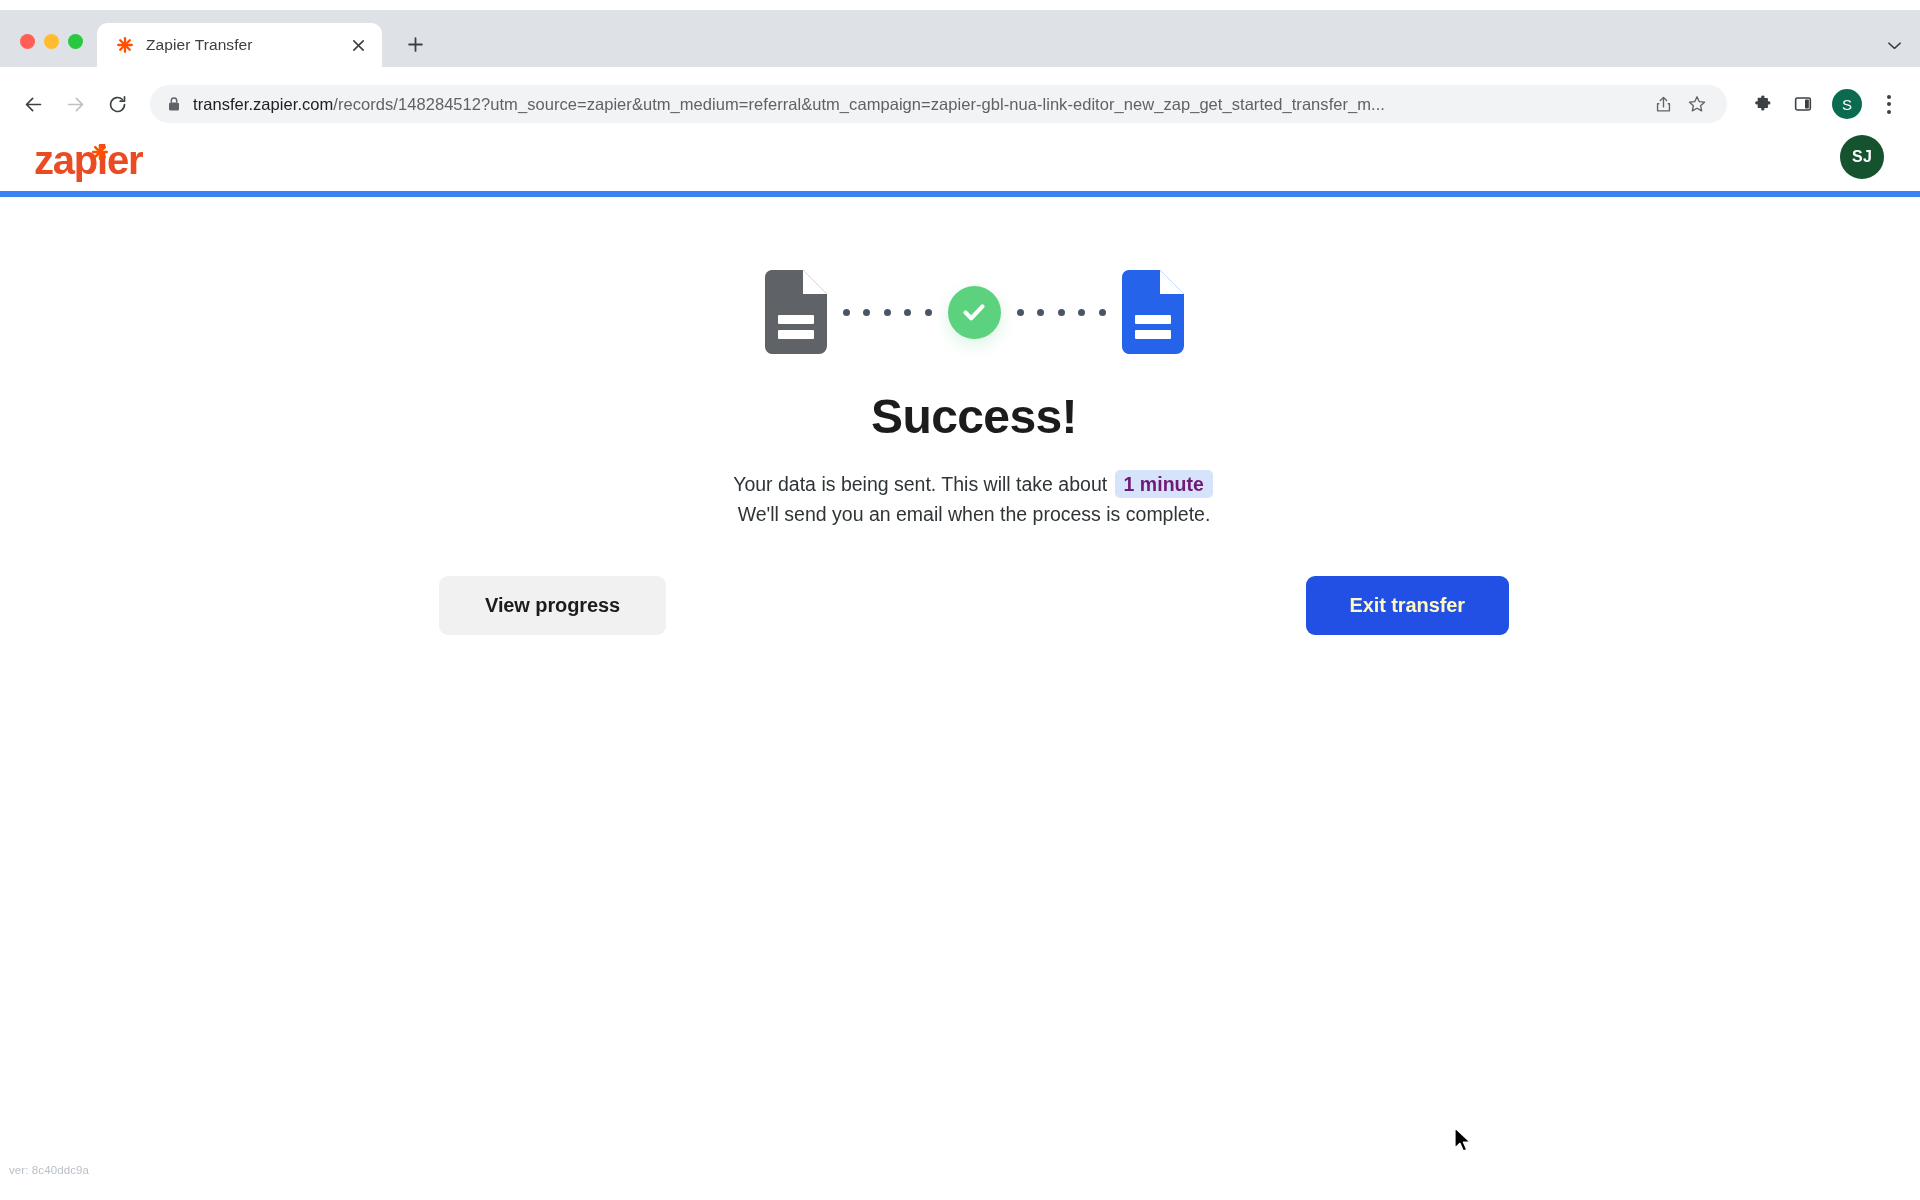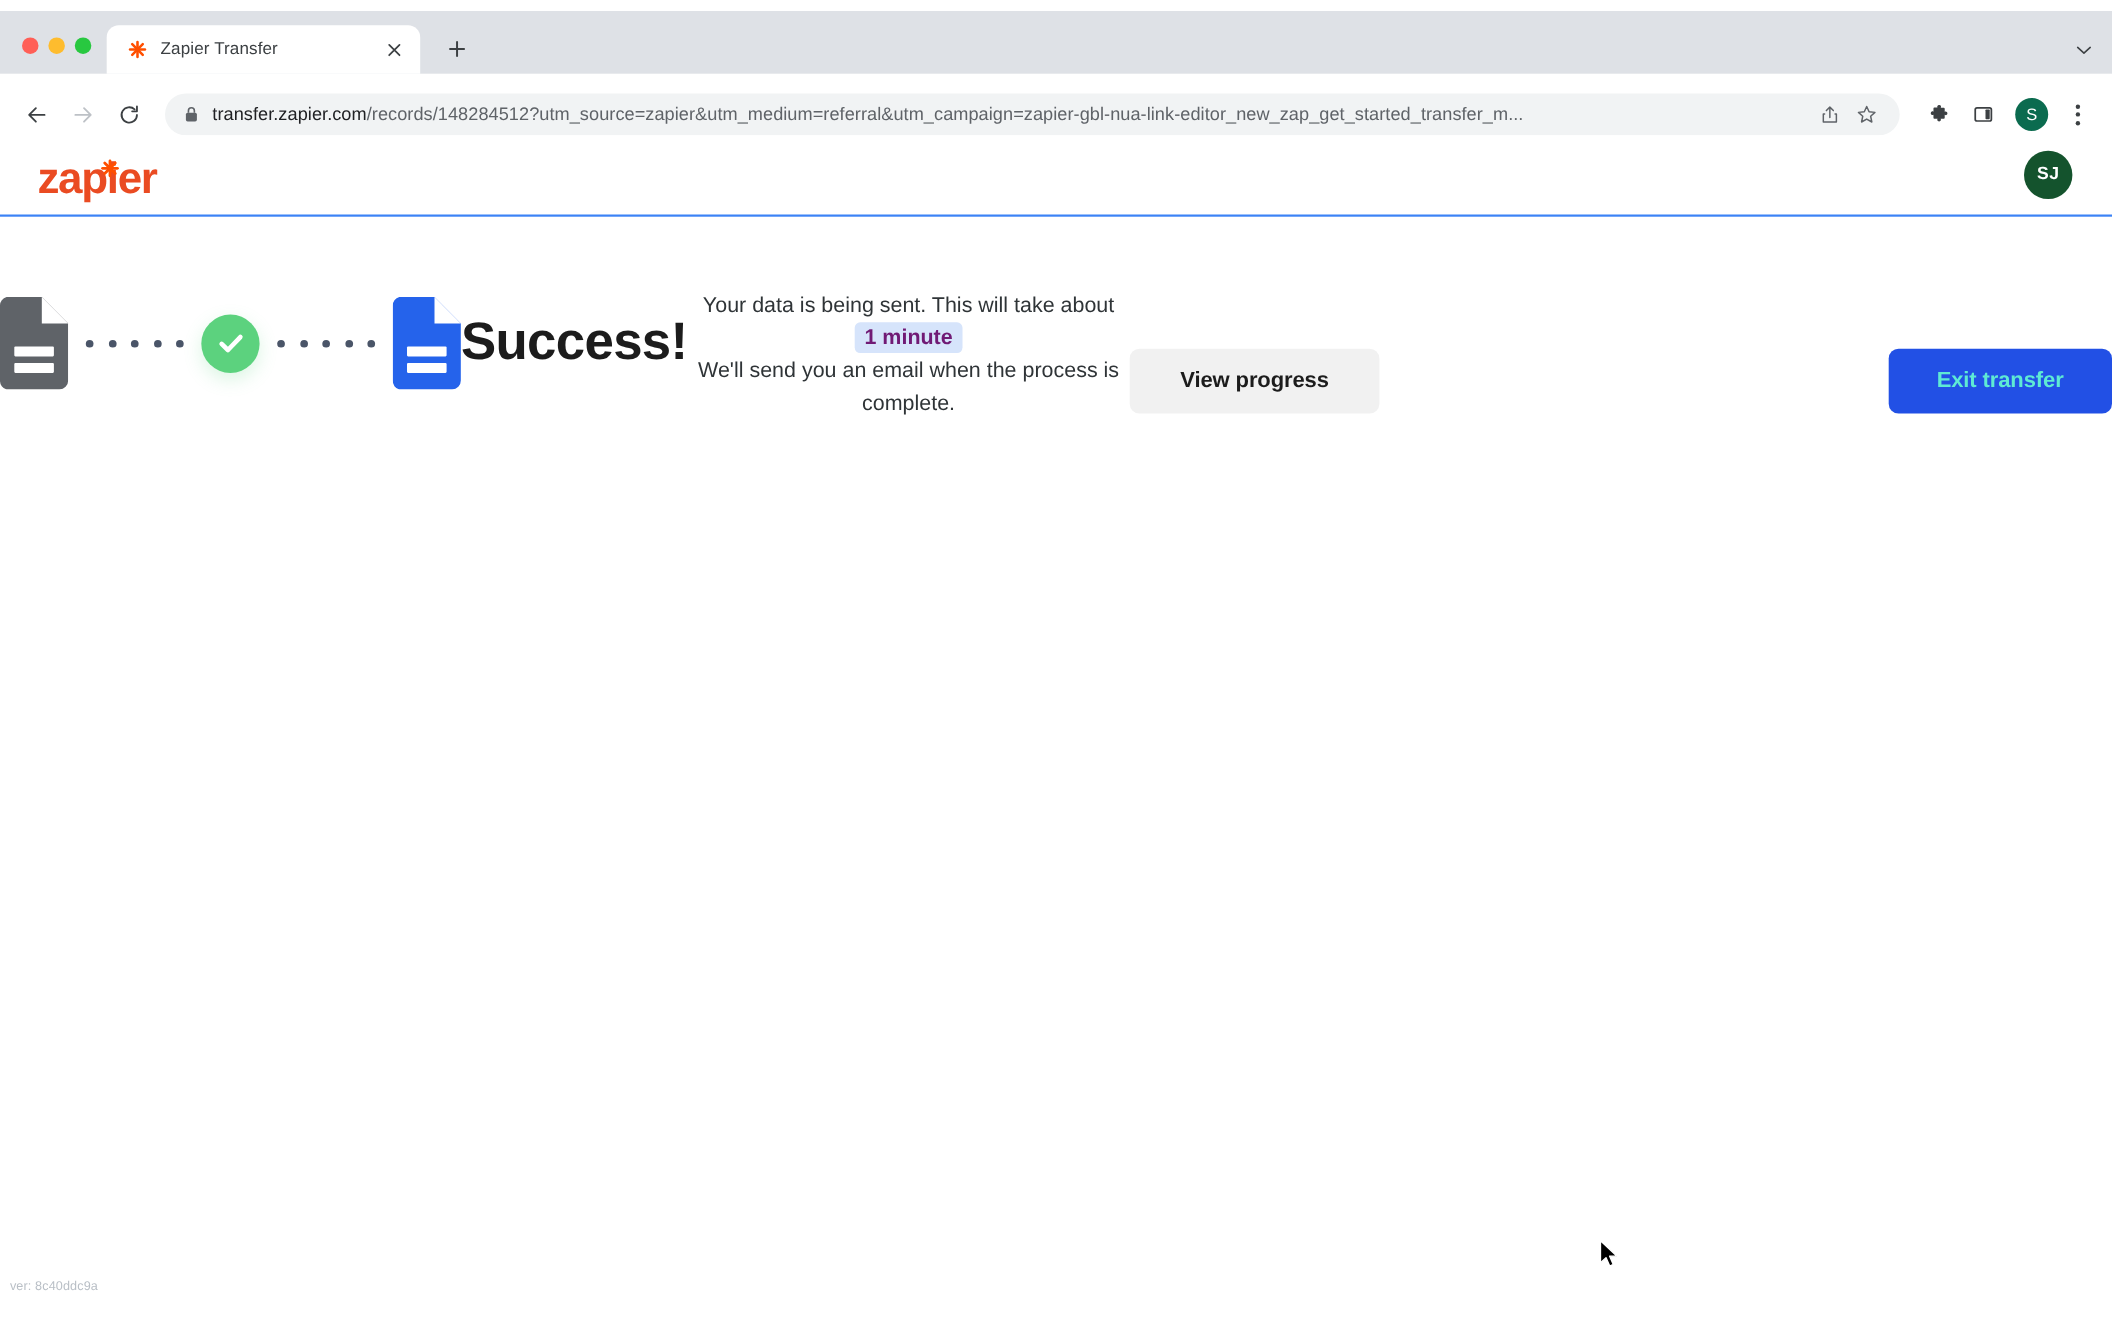--- a/index.html
+++ b/index.html
@@ -156,21 +156,21 @@
   
   .viewport {
     flex: 1;
     background: #ffffff;
     position: relative;
     overflow: hidden;
   }
 
   .app-header {
     height: 74px;
-    border-bottom: 2px solid #3b82f6;
+    border-bottom: 6px solid #3b82f6;
     display: flex;
     align-items: center;
     padding: 0 36px 0 34px;
   }
   .zapier-logo {
     position: relative;
     font-size: 40px;
     font-weight: 600;
     color: #ea4b22;
     letter-spacing: -1.2px;
@@ -191,22 +191,23 @@
     color: #fff;
     font-size: 16px;
     font-weight: 700;
     display: flex; align-items: center; justify-content: center;
     letter-spacing: .3px;
   }
 
   .content {
     padding-top: 60px;
     display: flex;
-    flex-direction: row;
-    align-items: center;
+    flex-direction: column;
+    align-items: center;
+    padding-left: 28px;
   }
 
   .transfer-graphic {
     display: flex;
     align-items: center;
     justify-content: center;
     gap: 0;
     height: 110px;
     margin-bottom: 22px;
     position: relative;
@@ -269,21 +270,21 @@
     cursor: pointer;
     letter-spacing: -0.1px;
   }
   .btn-secondary {
     background: #f1f1f1;
     color: #1c1c1c;
     padding: 18px 46px;
   }
   .btn-primary {
     background: #2250e5;
-    color: #5eead4;
+    color: #fef9c3;
     padding: 18px 44px;
   }
 
   .version-tag {
     position: absolute;
     left: 9px;
     bottom: 24px;
     font-size: 11.5px;
     color: #b9bfc6;
     letter-spacing: .1px;

